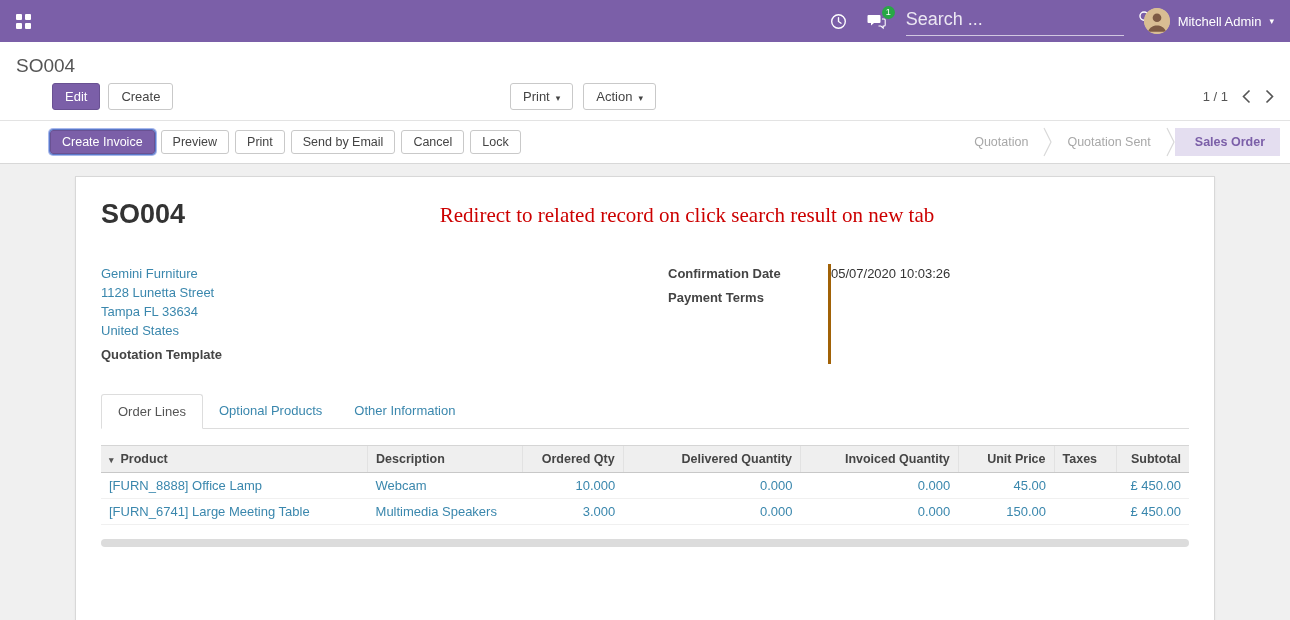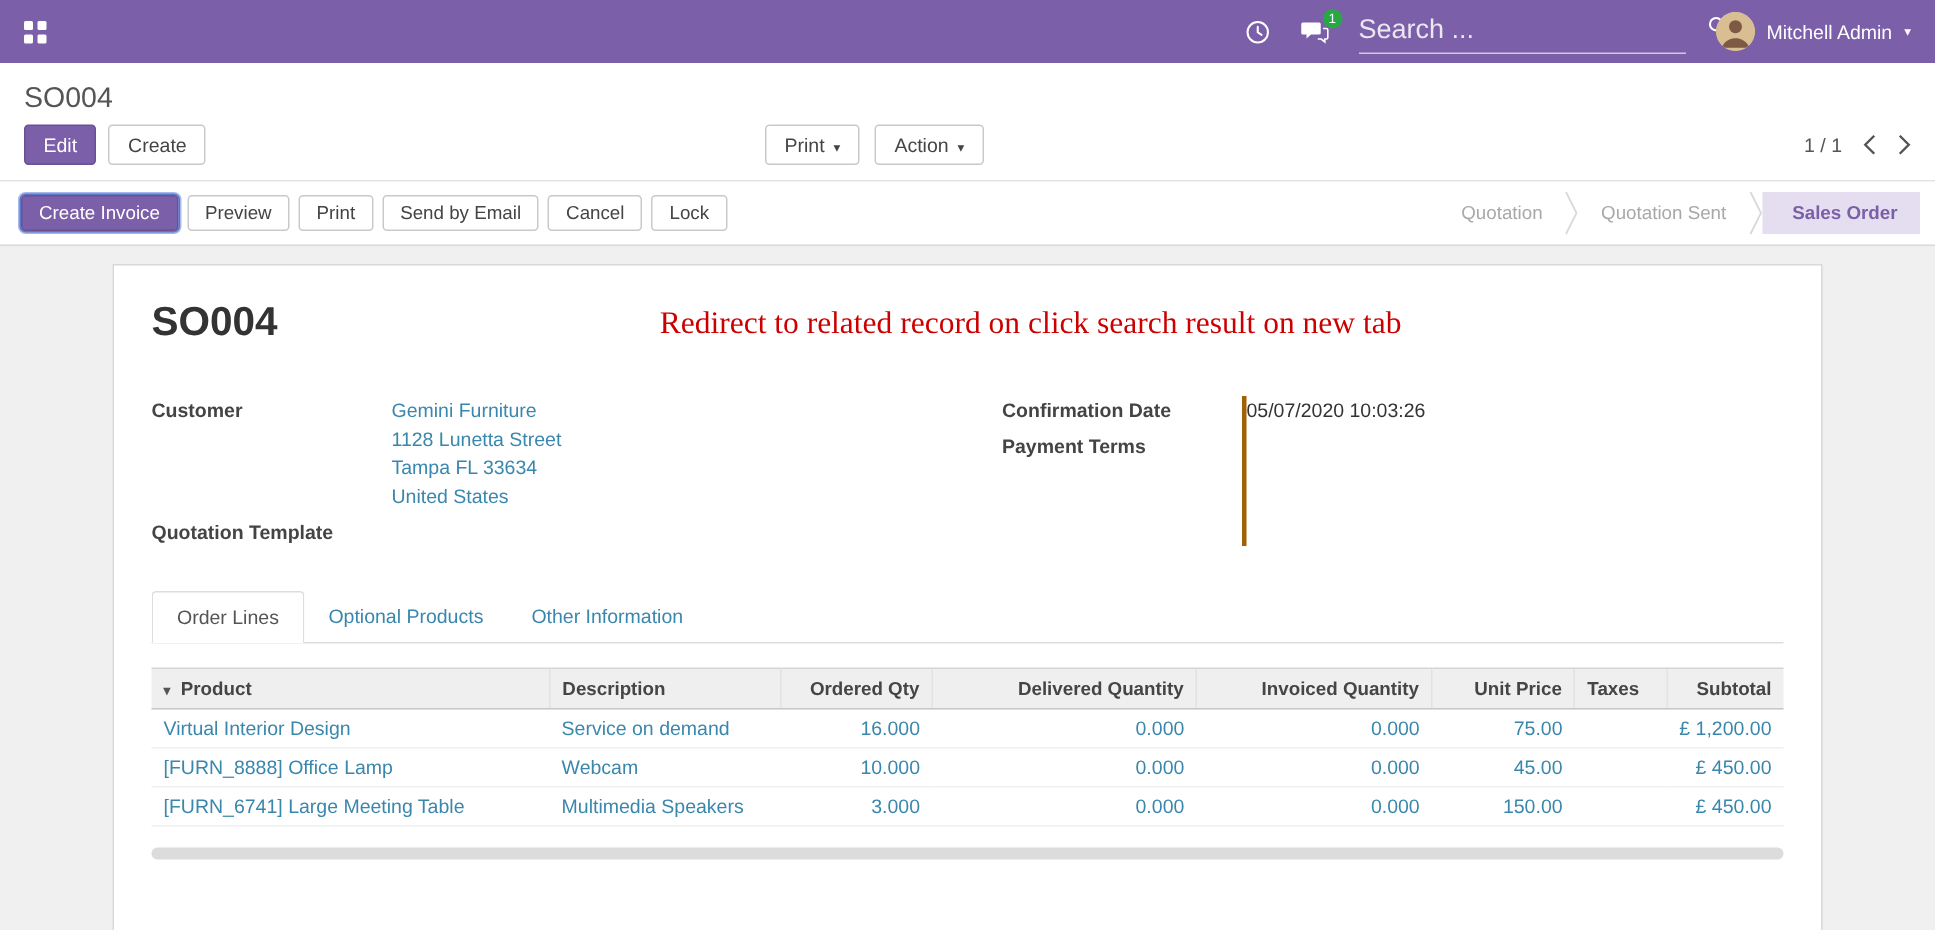--- a/index.html
+++ b/index.html
@@ -30,21 +30,21 @@
   .avatar{width:26px;height:26px;border-radius:50%;overflow:hidden;display:inline-flex;
           background:#d9c29a;}
   .caret{font-size:9px;}
 
   
   .breadcrumb-row{padding:13px 16px 6px;}
   .page-title{font-size:19px;color:#555;}
   .control-row{display:flex;align-items:center;padding:0 16px 10px;position:relative;}
   .btn{font-size:13px;font-family:inherit;padding:5px 12px;border-radius:3px;
        border:1px solid #c9c9c9;background:#fff;color:#444;cursor:pointer;}
-  .btn-primary{background:var(--primary);border-color:var(--primary_dark);color:#fff;}
+  .btn-primary{background:var(--primary);border-color:var(--primary_dark);color:#fff;margin-left:36px;}
   .left-group{display:flex;gap:8px;}
   .center-group{position:absolute;left:510px;display:flex;gap:10px;}
   .btn .dd{font-size:9px;margin-left:6px;}
   .pager{margin-left:auto;display:flex;align-items:center;gap:14px;font-size:13px;color:#555;}
   .pager svg{cursor:pointer;display:block;}
 
   
   .statusbar{display:flex;align-items:center;border-top:1px solid #e3e3e3;
              border-bottom:1px solid #d8d8d8;background:#fff;padding:6px 10px 6px 14px;}
   .statusbar .btn{font-size:12.5px;padding:4px 11px;}
@@ -197,23 +197,20 @@
 
     <div class="sheet-header">
       <h1 class="sheet-title">SO004</h1>
       <div class="annotation">Redirect to related record on click search result on new tab</div>
     </div>
 
     <div class="groups">
 
       <div>
         <div class="fgroup">
-          <div class="labels-col">
-            <div>Customer</div>
-          </div>
           <div class="values-col teal">
             <div>Gemini Furniture</div>
             <div>1128 Lunetta Street</div>
             <div>Tampa FL 33634</div>
             <div>United States</div>
           </div>
         </div>
         <div class="fgroup lbl-gap">
           <div class="labels-col">
             <div>Quotation Template</div>
@@ -248,30 +245,20 @@
           <th class="num">Ordered Qty</th>
           <th class="num">Delivered Quantity</th>
           <th class="num">Invoiced Quantity</th>
           <th class="num">Unit Price</th>
           <th>Taxes</th>
           <th class="num">Subtotal</th>
         </tr>
       </thead>
       <tbody>
         <tr>
-          <td>Virtual Interior Design</td>
-          <td>Service on demand</td>
-          <td class="num">16.000</td>
-          <td class="num">0.000</td>
-          <td class="num">0.000</td>
-          <td class="num">75.00</td>
-          <td></td>
-          <td class="num">£ 1,200.00</td>
-        </tr>
-        <tr>
           <td>[FURN_8888] Office Lamp</td>
           <td>Webcam</td>
           <td class="num">10.000</td>
           <td class="num">0.000</td>
           <td class="num">0.000</td>
           <td class="num">45.00</td>
           <td></td>
           <td class="num">£ 450.00</td>
         </tr>
         <tr>

